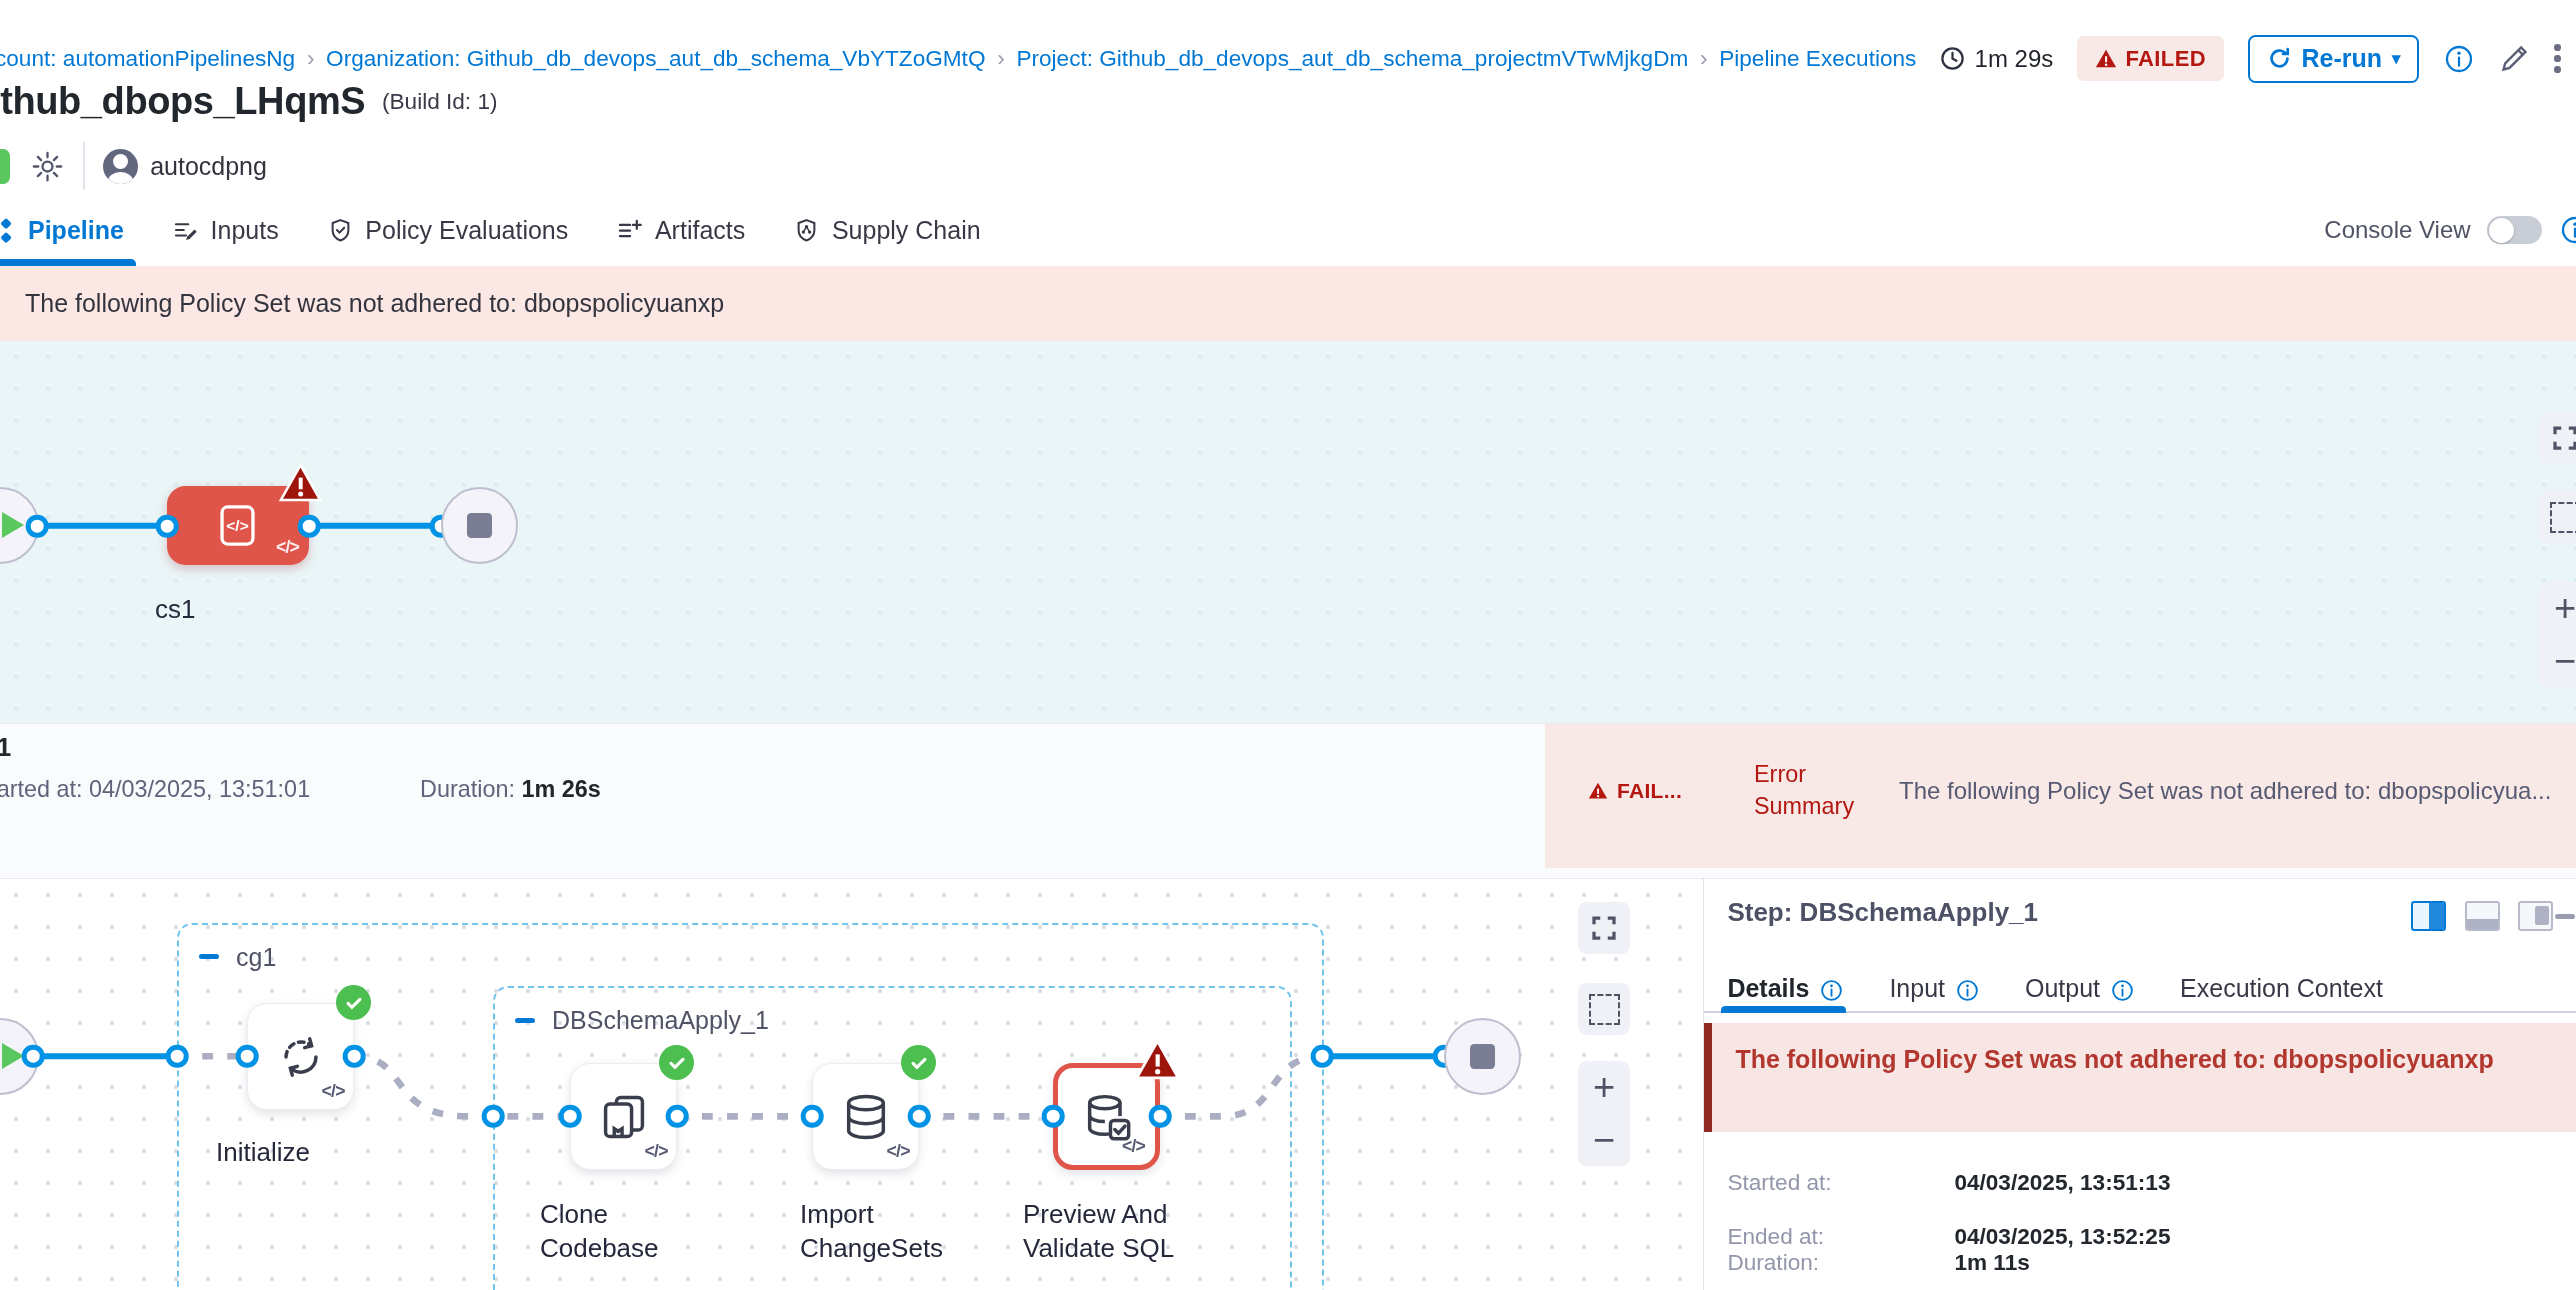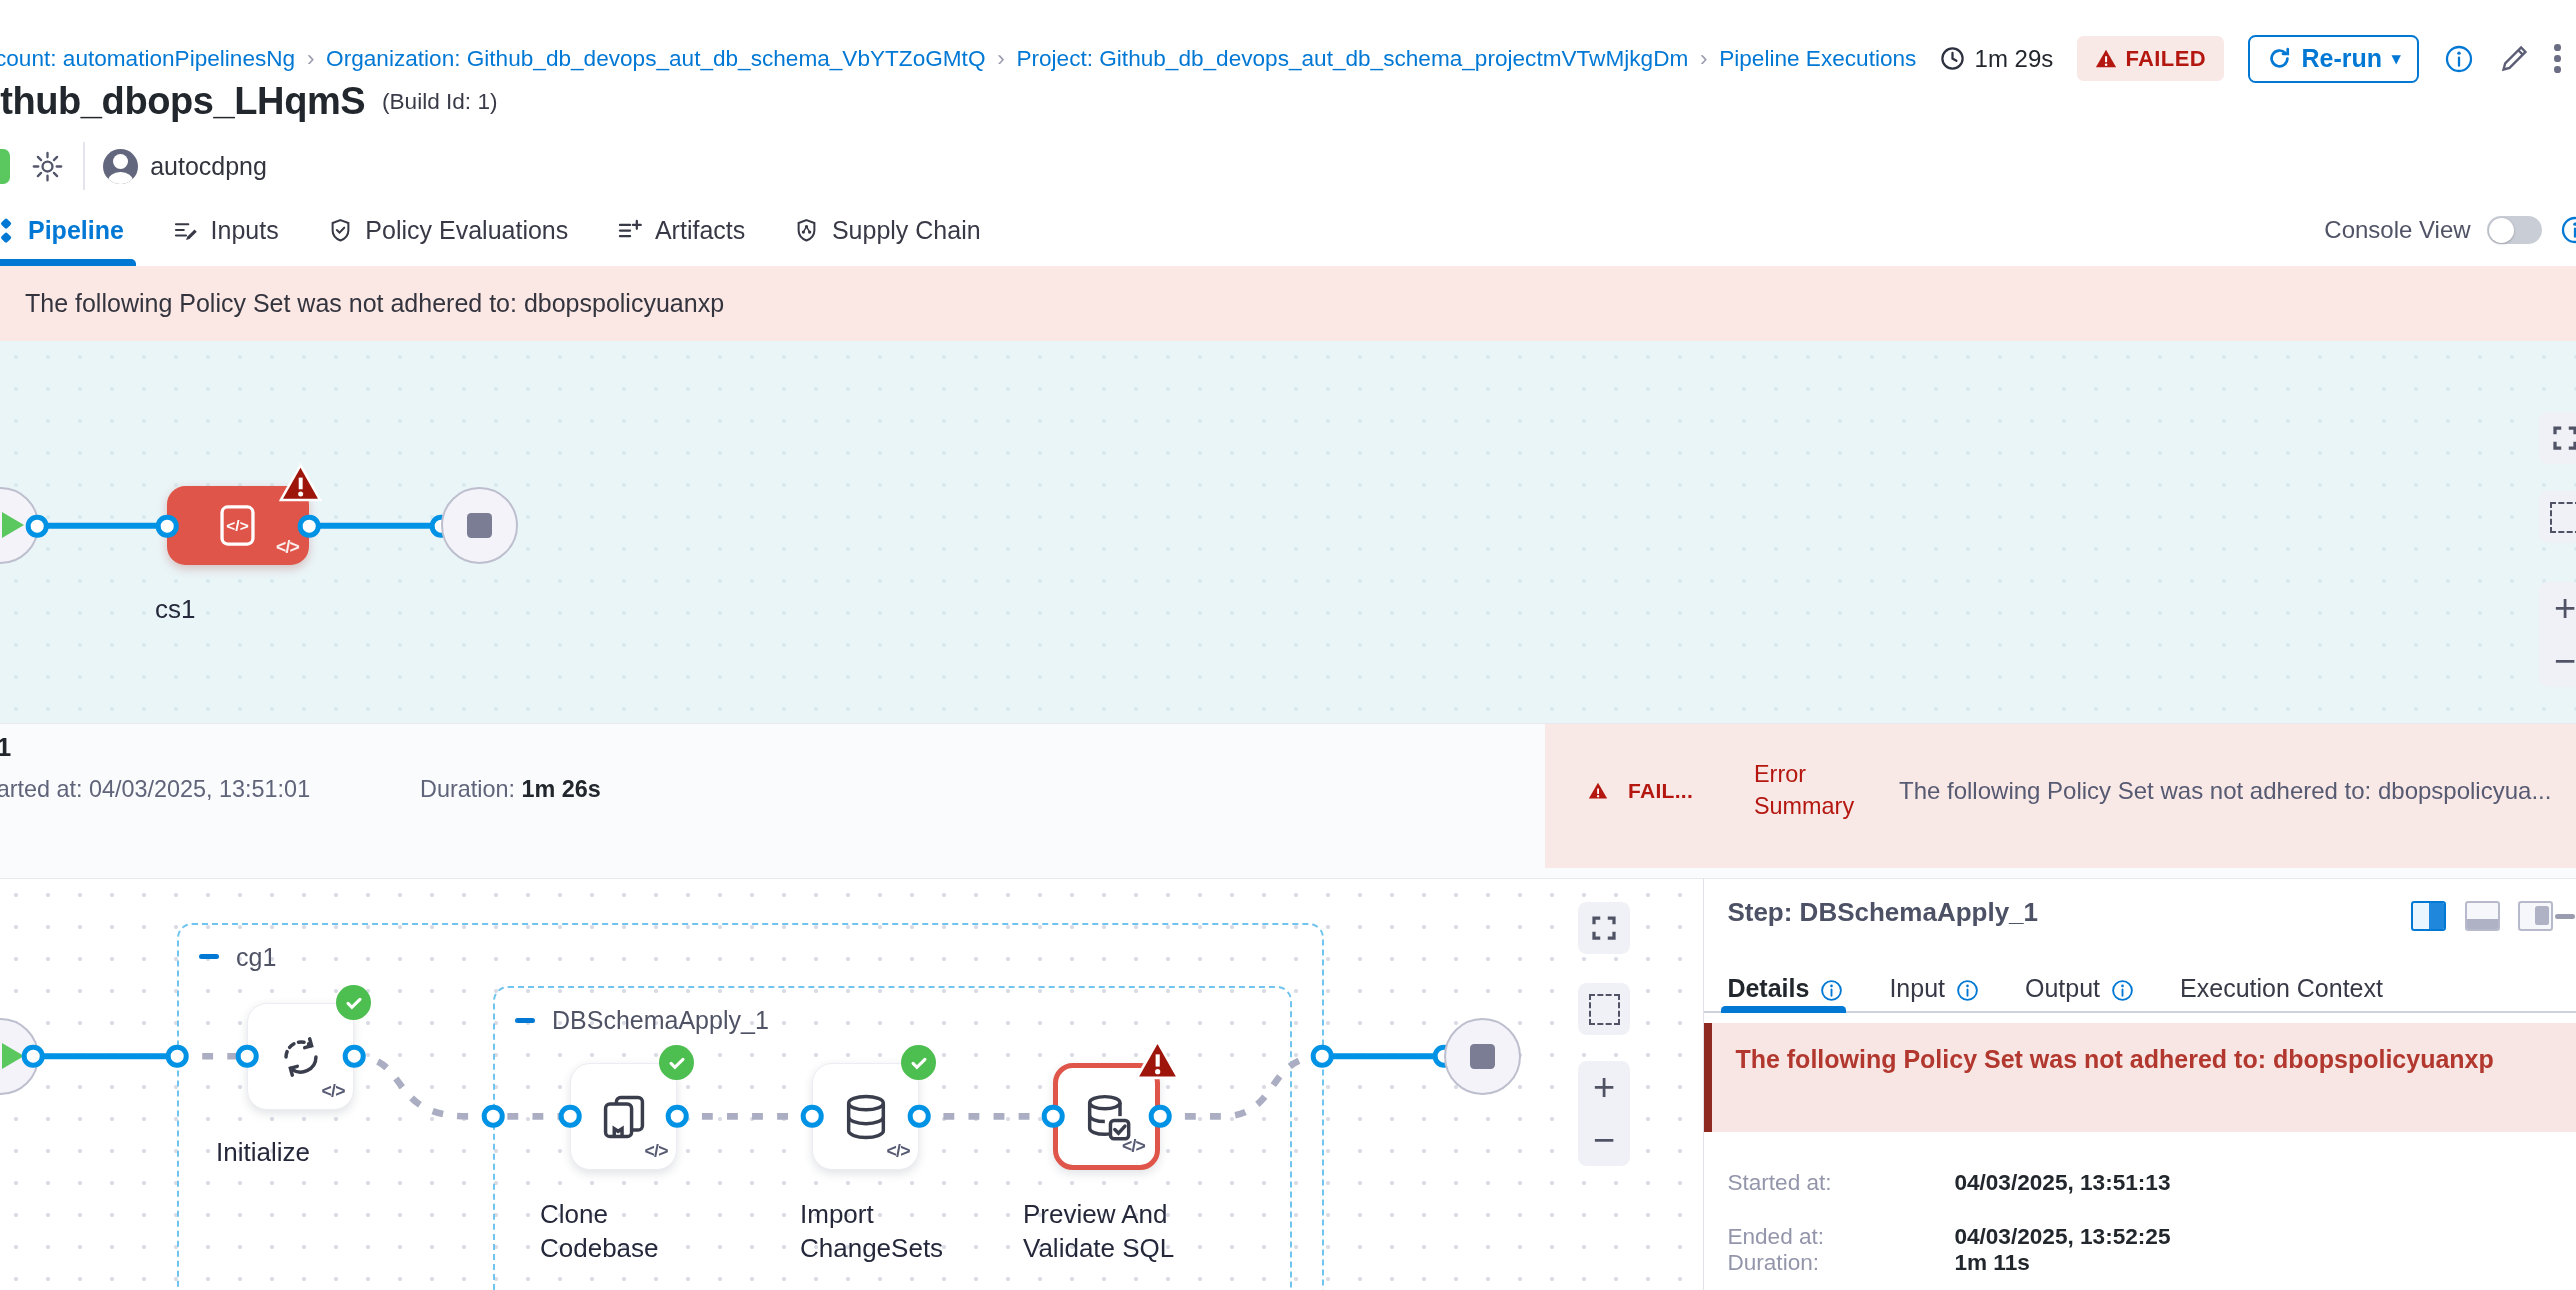--- a/index.html
+++ b/index.html
@@ -68,21 +68,21 @@
   .gctl.zoomgrp{height:105px;justify-content:space-around;}
   .zoomsign{font-size:38px;line-height:1;color:#4F5365;font-weight:500;}
   .marquee-box{width:27px;height:27px;border:2.5px dashed #4F5365;}
   
   .stagebar{position:absolute;left:0;top:723px;width:2576px;height:155px;background:#FAFBFC;border-top:0.8px solid #E9EAEF;}
   .stage-name{position:absolute;left:-3.3px;top:8.4px;font-size:26px;font-weight:600;color:#22272D;}
   .stage-times{position:absolute;left:-3.3px;top:52px;font-size:23.4px;color:#60647A;display:flex;gap:8.4px;}
   .stage-dur{position:absolute;left:420px;top:52px;font-size:23.4px;color:#60647A;}
   .stage-dur b{color:#22272D;}
   .errsum{position:absolute;left:1545px;top:0;width:1031px;height:144px;background:#F8E8E6;}
-  .errsum .failchip{position:absolute;left:43px;top:55px;display:flex;align-items:center;gap:20px;color:#B41710;font-weight:bold;font-size:21px;letter-spacing:0.3px;}
+  .errsum .failchip{position:absolute;left:43px;top:55px;display:flex;align-items:center;gap:9px;color:#B41710;font-weight:bold;font-size:21px;letter-spacing:0.3px;}
   .errsum .eslabel{position:absolute;left:209px;top:35px;width:125px;font-size:23.4px;color:#B41710;line-height:1.35;}
   .errsum .estext{position:absolute;left:354px;top:53px;right:6.7px;font-size:24px;color:#565A72;white-space:nowrap;overflow:hidden;}
   
   .panel{position:absolute;left:1703px;top:878px;width:873px;height:413px;background:#fff;border-left:1.7px solid #E0E1EA;border-top:0.8px solid #E9EAEF;box-sizing:border-box;}
   .panel-title{position:absolute;left:23.4px;top:18.4px;font-size:26px;font-weight:bold;color:#4C5165;text-align:right;}
   .layout-ic{position:absolute;top:22px;width:35px;height:30px;border:2.5px solid #B7BACB;border-radius:3.3px;background:#F6F7FA;box-sizing:border-box;cursor:pointer;overflow:hidden;}
   .layout-ic.active{border-color:#0278D5;background:#EAF6FF;}
   .layout-ic.active::after{content:"";position:absolute;right:0;top:0;width:50%;height:100%;background:#1F88DC;}
   .layout-ic.bottom::after{content:"";position:absolute;left:0;bottom:0;width:100%;height:40%;background:#AFB2C5;}
   .layout-ic.float::after{content:"";position:absolute;right:2.5px;top:3.3px;width:13.4px;height:18.4px;border-radius:2.5px;background:#AFB2C5;}

